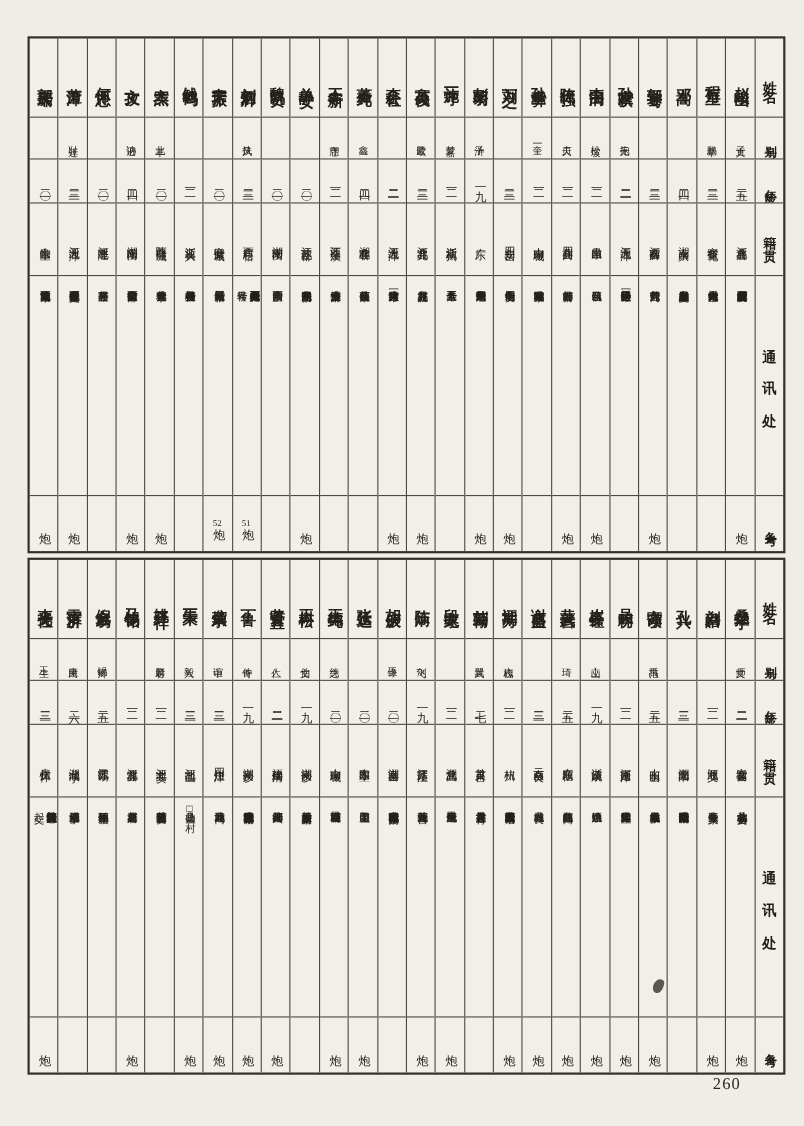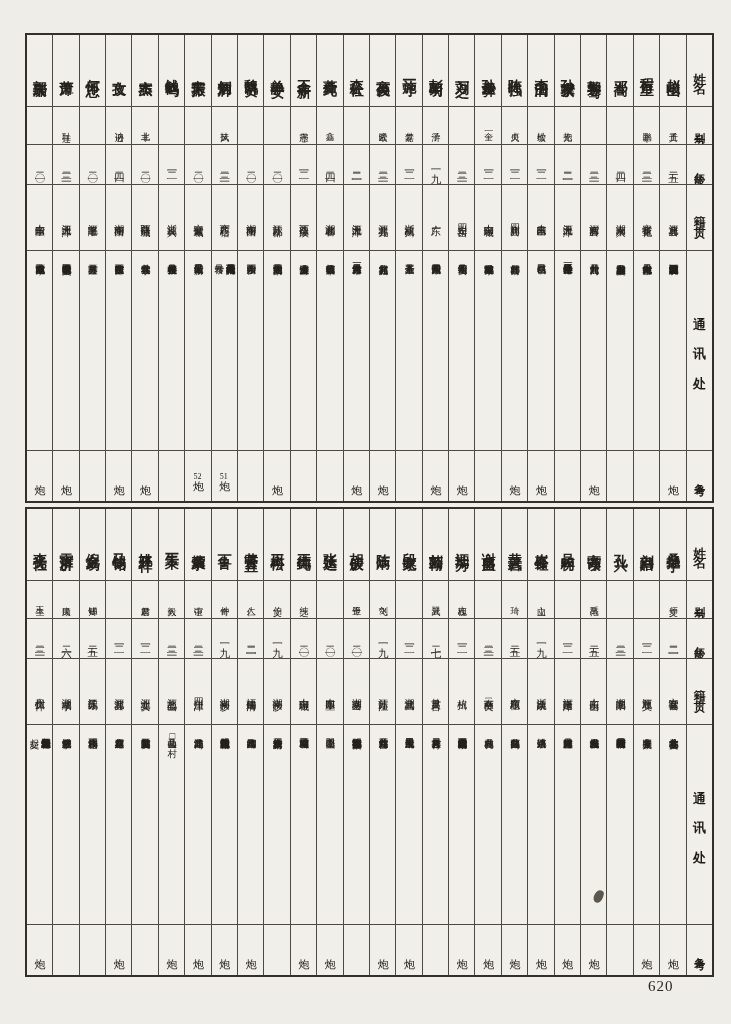--- a/index.html
+++ b/index.html
@@ -693,15 +693,15 @@
 起交</div>
         <div class="cell r-remark">
           <span>炮</span>
           <span class="remark-note"></span>
         </div>
       </div>
     </div>
 
   <div class="ink-smudge"></div>
 
-  <div class="page-number">620</div>
+  <div class="page-number">260</div>
 
 </div>
 
 </body></html>

